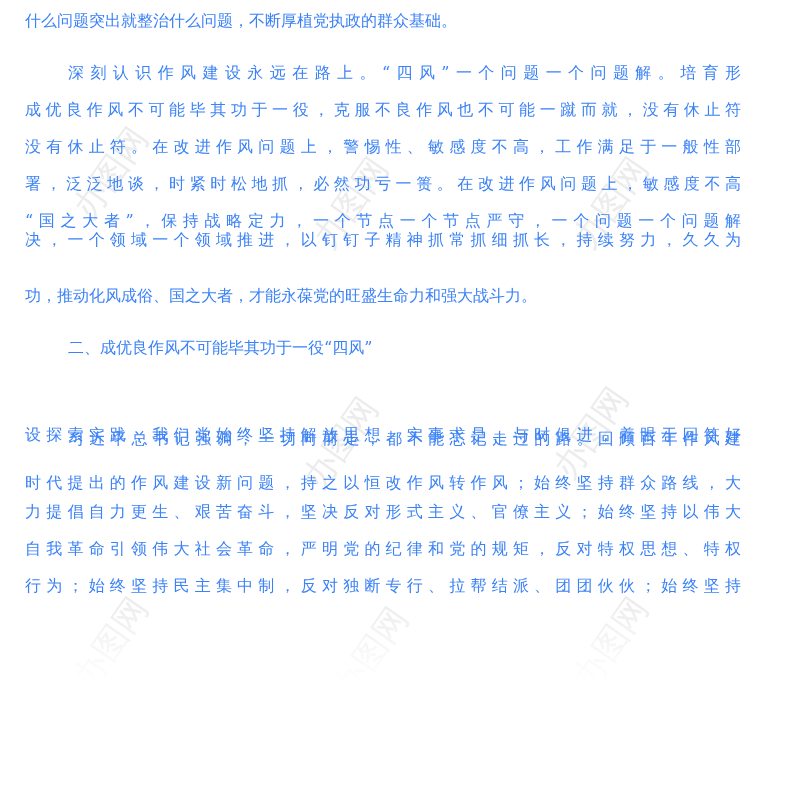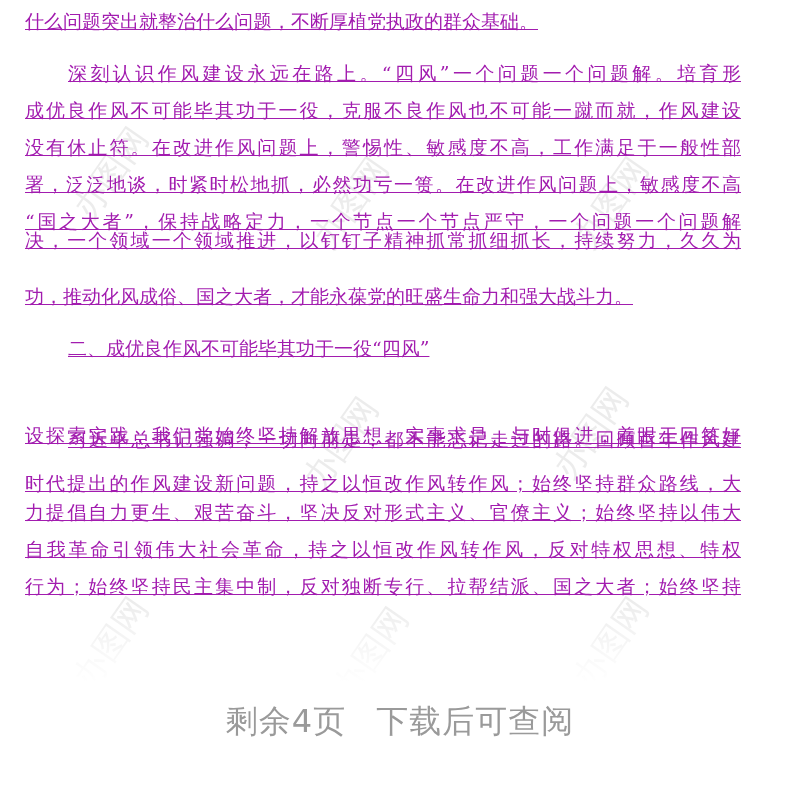--- a/index.html
+++ b/index.html
@@ -4,28 +4,27 @@
   <style>
     html, body { margin: 0; padding: 0; background: #ffffff; }
     body { width: 800px; height: 806px; position: relative; overflow: hidden; }
     .page { position: absolute; left: 0; top: 0; width: 800px; height: 806px; background: #fff; }
     .line {
       position: absolute;
       left: 25px;
       width: 716px;
       height: 30px;
       font-family: "DejaVu Serif", "Liberation Serif", serif;
-      font-size: 19px;
+      font-size: 16px;
       line-height: 30px;
-      color: #a21caf;
+      color: #3b82f6;
       white-space: nowrap;
       text-align: justify;
       text-align-last: justify;
       letter-spacing: 0px;
-      text-decoration: underline;
     }
     .line.last { text-align-last: left; }
     .line.indent { left: 68px; width: 673px; }
     .watermark {
       position: absolute;
       font-family: "DejaVu Sans", sans-serif;
       font-size: 34px;
       color: rgba(200,200,200,0.35);
       transform: rotate(-55deg);
       white-space: nowrap;
@@ -52,31 +51,28 @@
       <div class="watermark" style="left: 560px; top: 180px;">办图网</div>
       <div class="watermark" style="left: 290px; top: 420px;">办图网</div>
       <div class="watermark" style="left: 540px; top: 410px;">办图网</div>
       <div class="watermark" style="left: 60px; top: 620px;">办图网</div>
       <div class="watermark" style="left: 320px; top: 630px;">办图网</div>
       <div class="watermark" style="left: 560px; top: 620px;">办图网</div>
     </div>
   <div id="text-layer">
       <div class="line last" style="top: 6px;">什么问题突出就整治什么问题，不断厚植党执政的群众基础。</div>
       <div class="line indent" style="top: 58px;">深刻认识作风建设永远在路上。“四风”一个问题一个问题解。培育形</div>
-      <div class="line" style="top: 95px;">成优良作风不可能毕其功于一役，克服不良作风也不可能一蹴而就，作风建设</div>
+      <div class="line" style="top: 95px;">成优良作风不可能毕其功于一役，克服不良作风也不可能一蹴而就，没有休止符</div>
       <div class="line" style="top: 132px;">没有休止符。在改进作风问题上，警惕性、敏感度不高，工作满足于一般性部</div>
       <div class="line" style="top: 169px;">署，泛泛地谈，时紧时松地抓，必然功亏一篑。在改进作风问题上，敏感度不高</div>
       <div class="line" style="top: 206px;">“国之大者”，保持战略定力，一个节点一个节点严守，一个问题一个问题解</div>
       <div class="line" style="top: 225px;">决，一个领域一个领域推进，以钉钉子精神抓常抓细抓长，持续努力，久久为</div>
       <div class="line last" style="top: 281px;">功，推动化风成俗、国之大者，才能永葆党的旺盛生命力和强大战斗力。</div>
       <div class="line indent last" style="top: 333px;">二、成优良作风不可能毕其功于一役“四风”</div>
       <div class="line indent" style="top: 385px; margin-top: 39px;">习近平总书记强调，一切向前走，都不能忘记走过的路。回顾百年作风建</div>
       <div class="line" style="top: 420px;">设探索实践，我们党始终坚持解放思想、实事求是、与时俱进，着眼于回答好</div>
       <div class="line" style="top: 468px;">时代提出的作风建设新问题，持之以恒改作风转作风；始终坚持群众路线，大</div>
       <div class="line" style="top: 497px;">力提倡自力更生、艰苦奋斗，坚决反对形式主义、官僚主义；始终坚持以伟大</div>
-      <div class="line" style="top: 534px;">自我革命引领伟大社会革命，持之以恒改作风转作风，反对特权思想、特权</div>
-      <div class="line" style="top: 571px;">行为；始终坚持民主集中制，反对独断专行、拉帮结派、国之大者；始终坚持</div>
+      <div class="line" style="top: 534px;">自我革命引领伟大社会革命，严明党的纪律和党的规矩，反对特权思想、特权</div>
+      <div class="line" style="top: 571px;">行为；始终坚持民主集中制，反对独断专行、拉帮结派、团团伙伙；始终坚持</div>
     </div>
   <div class="fade"></div>
-  <div class="more">
-    <span>剩余4页</span><span class="gap"></span><span>下载后可查阅</span>
-  </div>
 </div>
 
 </body></html>

